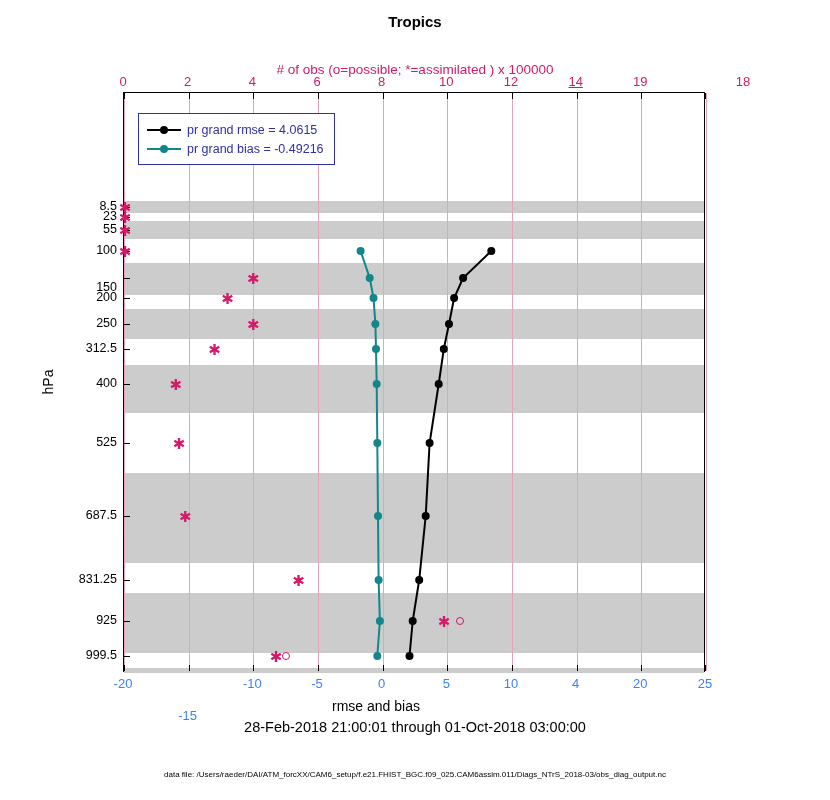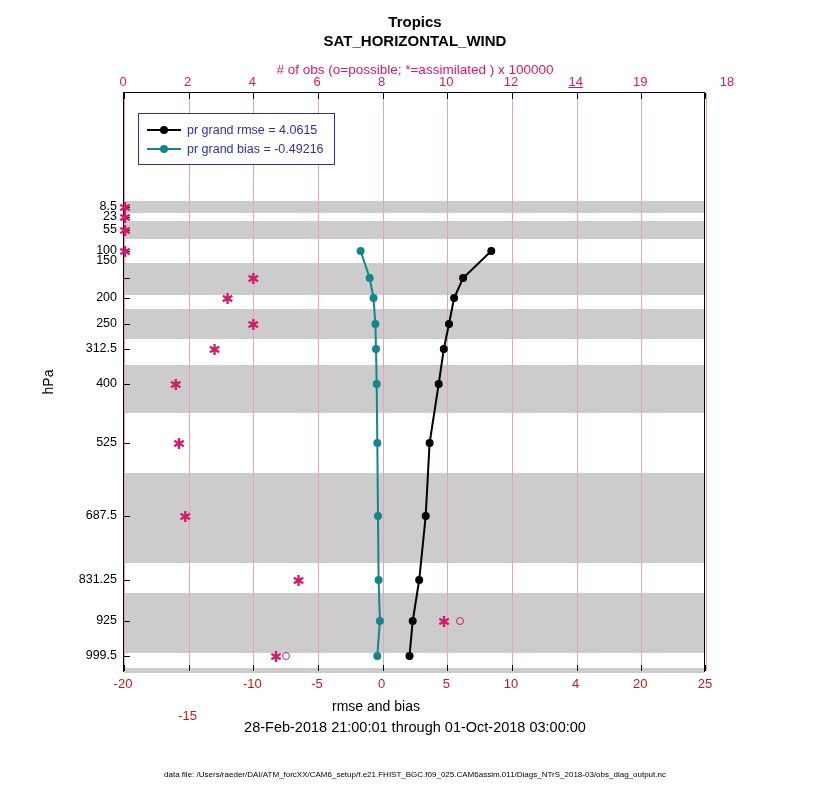--- a/index.html
+++ b/index.html
@@ -88,21 +88,21 @@
     top: 74px;
     font-size: 13px;
     color: #d6186b;
     transform: translateX(-50%);
     white-space: nowrap;
   }
   .bottom-tick-label {
     position: absolute;
     top: 676px;
     font-size: 13px;
-    color: #b91c1c;
+    color: #3b82f6;
     transform: translateX(-50%);
     white-space: nowrap;
   }
   .ylabel-text {
     position: absolute;
     right: 713px;
     font-size: 12.5px;
     color: #000;
     transform: translateY(-50%);
     white-space: nowrap;
@@ -211,21 +211,20 @@
     box-sizing: border-box;
   }
 </style>
 </head>
 <body>
 
 <div id="page">
 
   <div class="title-block">
     <div class="title-line1">Tropics</div>
-    <div class="title-line2">SAT_HORIZONTAL_WIND</div>
   </div>
 
   <div class="top-axis-label"># of obs (o=possible; *=assimilated ) x 100000</div>
 
   <div id="plot">
 
     <div class="band" style="top:108px;height:12px;"></div>
     <div class="band" style="top:128px;height:18px;"></div>
     <div class="band" style="top:170px;height:32px;"></div>
     <div class="band" style="top:216px;height:30px;"></div>
@@ -353,39 +352,39 @@
 
   <div class="top-tick-label" style="left:123px;">0</div>
   <div class="top-tick-label" style="left:187.7px;">2</div>
   <div class="top-tick-label" style="left:252.3px;">4</div>
   <div class="top-tick-label" style="left:317px;">6</div>
   <div class="top-tick-label" style="left:381.7px;">8</div>
   <div class="top-tick-label" style="left:446.3px;">10</div>
   <div class="top-tick-label" style="left:511px;">12</div>
   <div class="top-tick-label" style="left:575.7px;text-decoration:underline;">14</div>
   <div class="top-tick-label" style="left:640.3px;">19</div>
-  <div class="top-tick-label" style="left:727px;text-align:center;">18</div>
+  <div class="top-tick-label" style="left:743px;text-align:center;">18</div>
 
   <div class="bottom-tick-label" style="left:123px;">-20</div>
   <div class="bottom-tick-label" style="left:187.7px;margin-top:32px;">-15</div>
   <div class="bottom-tick-label" style="left:252.3px;">-10</div>
   <div class="bottom-tick-label" style="left:317px;">-5</div>
   <div class="bottom-tick-label" style="left:381.7px;">0</div>
   <div class="bottom-tick-label" style="left:446.3px;">5</div>
   <div class="bottom-tick-label" style="left:511px;">10</div>
   <div class="bottom-tick-label" style="left:575.7px;">4</div>
   <div class="bottom-tick-label" style="left:640.3px;">20</div>
   <div class="bottom-tick-label" style="left:705px;">25</div>
 
   <div id="ylabels">
     <div class="ylabel-text" style="top:206px;">8.5</div>
     <div class="ylabel-text" style="top:216px;">23</div>
     <div class="ylabel-text" style="top:229px;">55</div>
     <div class="ylabel-text" style="top:250px;">100</div>
-    <div class="ylabel-text" style="top:260px;">150</div>
+    <div class="ylabel-text" style="top:287px;">150</div>
     <div class="ylabel-text" style="top:297px;">200</div>
     <div class="ylabel-text" style="top:323px;">250</div>
     <div class="ylabel-text" style="top:348px;">312.5</div>
     <div class="ylabel-text" style="top:383px;">400</div>
     <div class="ylabel-text" style="top:442px;">525</div>
     <div class="ylabel-text" style="top:515px;">687.5</div>
     <div class="ylabel-text" style="top:579px;">831.25</div>
     <div class="ylabel-text" style="top:620px;">925</div>
     <div class="ylabel-text" style="top:655px;">999.5</div>
   </div>

